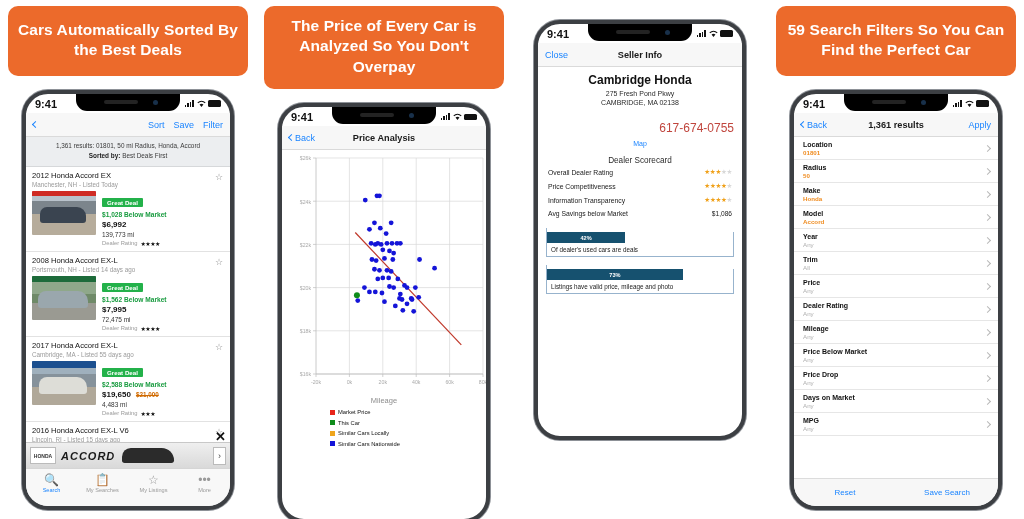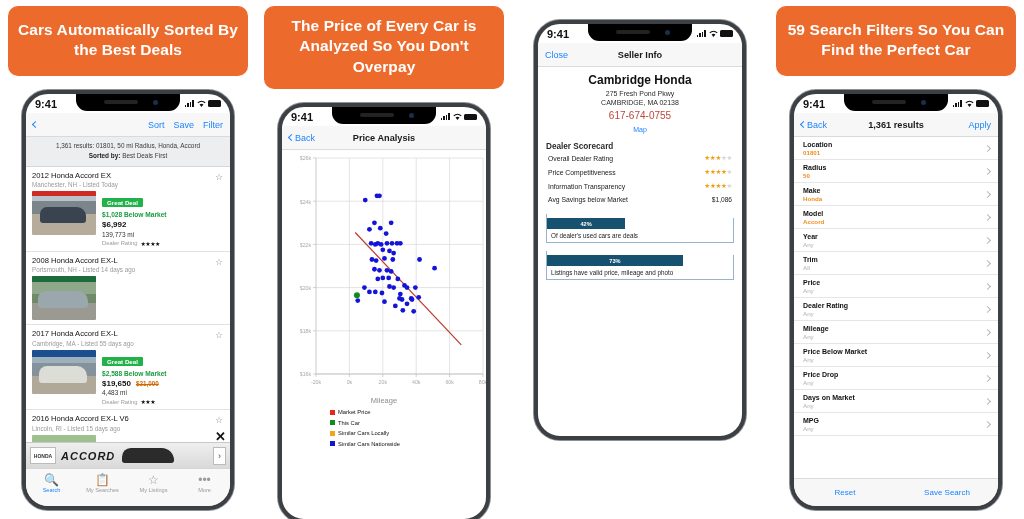--- a/index.html
+++ b/index.html
@@ -147,23 +147,23 @@
   .chart-svg { display: block; }
   .x-label { text-align: center; font-size: 7.5px; color: #8d8d8d; margin-top: -4px; }
   .legend { padding: 2px 0 0 48px; }
   .leg-row { display: flex; align-items: center; gap: 3px; font-size: 5.8px; color: #111; line-height: 1.8; }
   .swatch { width: 5px; height: 5px; display: inline-block; }
 
   
   .seller-body { padding: 6px 8px; }
   .deal-name { text-align: center; font-size: 12px; font-weight: 700; color: #111; }
   .deal-line { text-align: center; font-size: 7px; color: #2b2b2b; margin-top: 2.5px; }
-  .deal-phone { text-align: center; font-size: 10px; color: #c0453d; margin-top: 4px; }
+  .deal-phone { text-align: right; font-size: 12px; color: #c0453d; margin-top: 15px; }
   .deal-map { text-align: center; font-size: 7px; color: #1a84ff; margin-top: 5px; }
-  .sc-title { text-align: left; font-size: 8.2px; font-weight: 700; color: #2b2b2b; margin-top: 9px; }
+  .sc-title { text-align: center; font-size: 8.2px; font-weight: 400; color: #2b2b2b; margin-top: 9px; }
   .sc-row { display: flex; align-items: center; font-size: 6.8px; color: #1a1a1a;
     padding: 3px 2px; }
   .sc-row .lab { flex: 1; }
   .sc-stars { color: #f0a11a; font-size: 6.5px; letter-spacing: -0.3px; }
   .sc-stars .off { color: #d8d8d8; }
   .sc-val { font-size: 6.6px; color: #1a1a1a; }
   .meter-block { margin-top: 8px; }
   .meter-track { border-left: 1px solid #97b3cd; border-right: 1px solid #97b3cd;
     border-bottom: 1px solid #97b3cd; }
   .meter-top { height: 4px; border-left: 1px solid #97b3cd; }
@@ -247,20 +247,30 @@
             </div>
           </div>
         </div>
 
         <div class="listing">
           <span class="fav">☆</span>
           <div class="l-title">2008 Honda Accord EX-L</div>
           <div class="l-sub">Portsmouth, NH  -  Listed 14 days ago</div>
           <div class="l-body">
             <div class="l-photo ph2"></div>
+            <div class="l-info">
+              <span class="deal-badge">Great Deal</span>
+              <div class="below-mkt">$1,562 Below Market</div>
+              <div class="l-price"><span>$7,995</span></div>
+              <div class="l-miles">72,475 mi</div>
+              <div class="l-rating">
+                  <span>Dealer Rating</span>
+                <span class="stars">★★★★</span>
+                </div>
+            </div>
           </div>
         </div>
 
         <div class="listing">
           <span class="fav">☆</span>
           <div class="l-title">2017 Honda Accord EX-L</div>
           <div class="l-sub">Cambridge, MA  -  Listed 55 days ago</div>
           <div class="l-body">
             <div class="l-photo ph3"></div>
             <div class="l-info">

